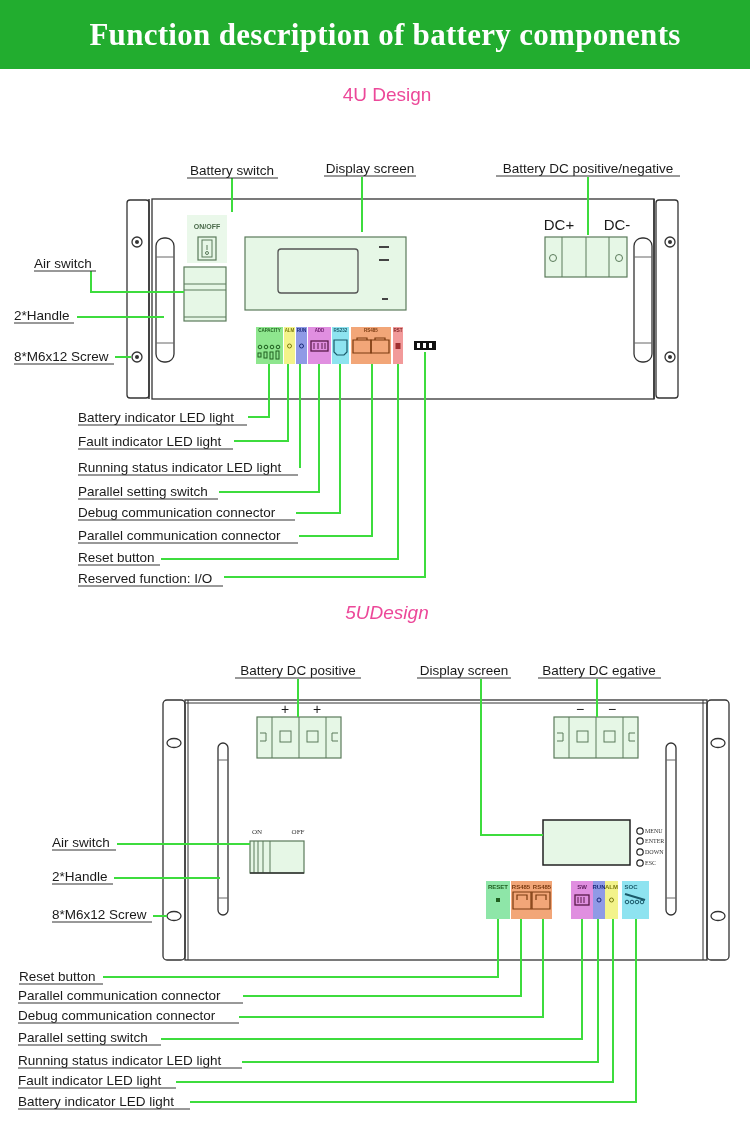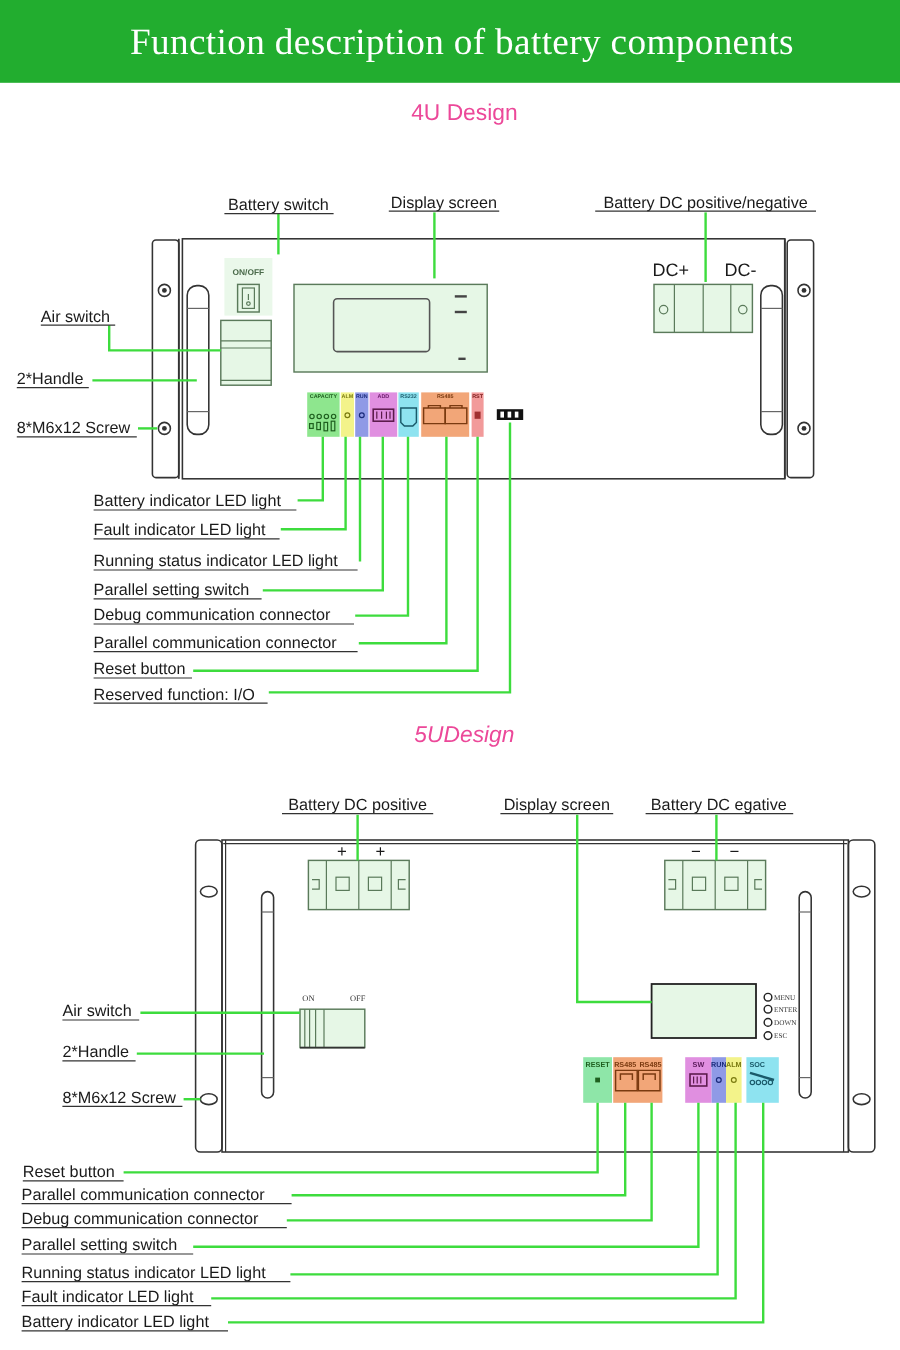--- a/index.html
+++ b/index.html
@@ -1,18 +1,18 @@
 <!DOCTYPE html>
 <html><head>
 <meta charset="utf-8">
 <style>
   html, body { margin: 0; padding: 0; background: #ffffff; }
   body { width: 750px; height: 1125px; position: relative; overflow: hidden; font-family: "DejaVu Sans", sans-serif; }
   .banner { position: absolute; left: 0; top: 0; width: 750px; height: 69px; background: #22ad2f; display: flex; align-items: center; justify-content: center; }
-  .banner-title { color: #ffffff; font-family: "Liberation Serif", serif; font-weight: normal; font-size: 31px; letter-spacing: 0.3px; margin-left: 20px; }
+  .banner-title { color: #ffffff; font-family: "Liberation Serif", serif; font-weight: bold; font-size: 31px; letter-spacing: 0.3px; margin-left: 20px; }
   .section-title { position: absolute; left: 12px; width: 750px; text-align: center; font-family: "Liberation Sans", sans-serif; font-size: 19px; color: #ec4899; }
   svg#diagram { position: absolute; left: 0; top: 0; }
   .lbl { font-family: "Liberation Sans", sans-serif; font-size: 13.5px; fill: #1a1a1a; }
   .tiny { font-family: "Liberation Serif", serif; font-size: 7px; fill: #333; }
   .micro { font-family: "Liberation Sans", sans-serif; font-size: 4.5px; font-weight: bold; }
 </style>
 </head>
 <body>
 
 <div class="banner">

